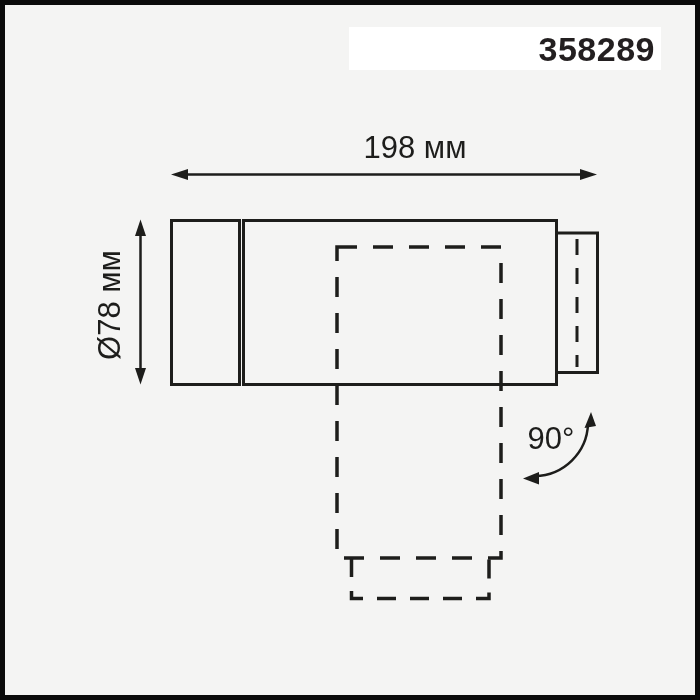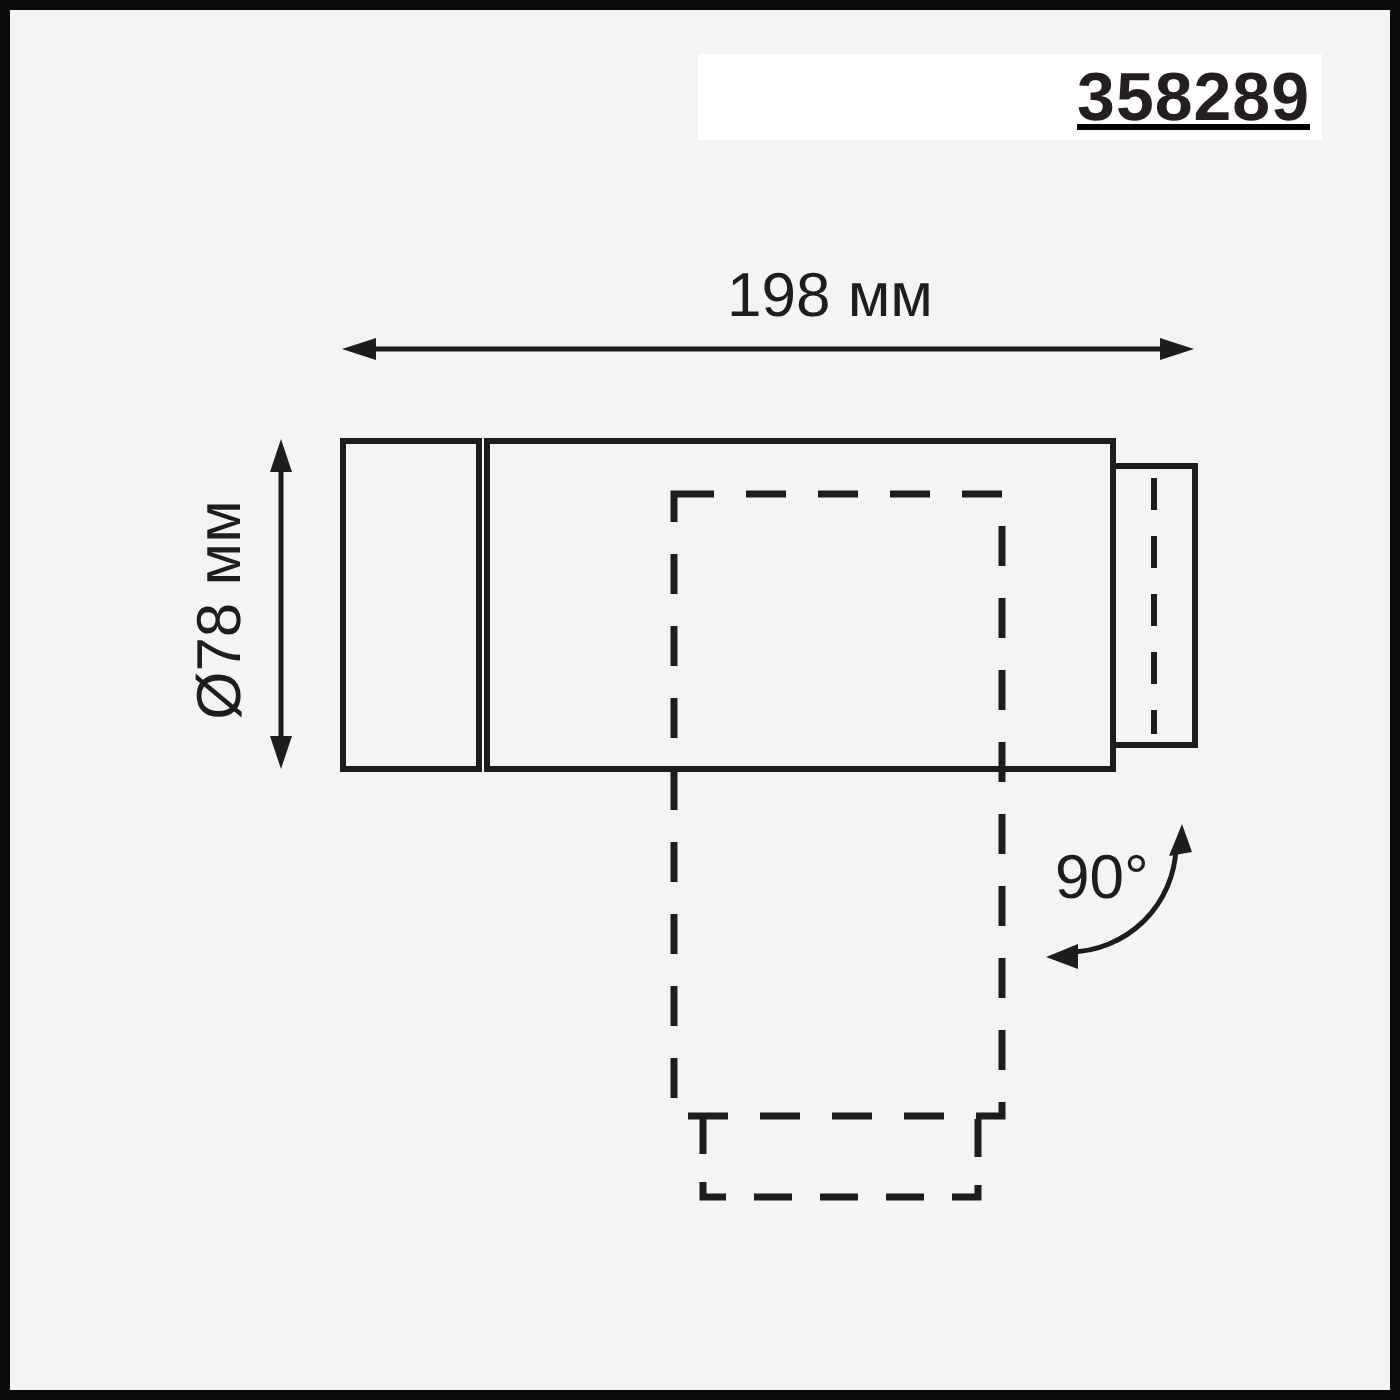--- a/index.html
+++ b/index.html
@@ -26,21 +26,20 @@
     position: absolute;
     left: 349px;
     top: 27px;
     width: 312px;
     height: 43px;
     background: #ffffff;
     z-index: 2;
     display: flex;
     align-items: center;
     justify-content: flex-end;
-    text-decoration: underline;
   }
   .article-badge .article-number {
     font-size: 34px;
     font-weight: bold;
     color: #231f20;
     letter-spacing: 0.5px;
     padding-right: 6px;
     line-height: 1;
   }
   svg.drawing {

